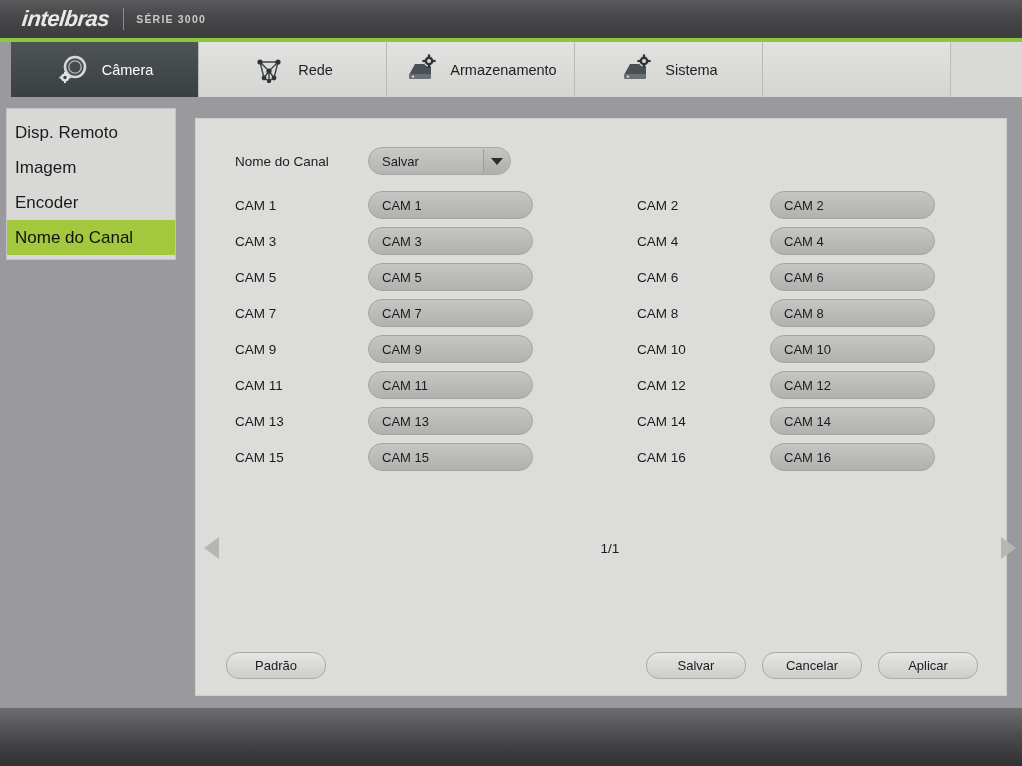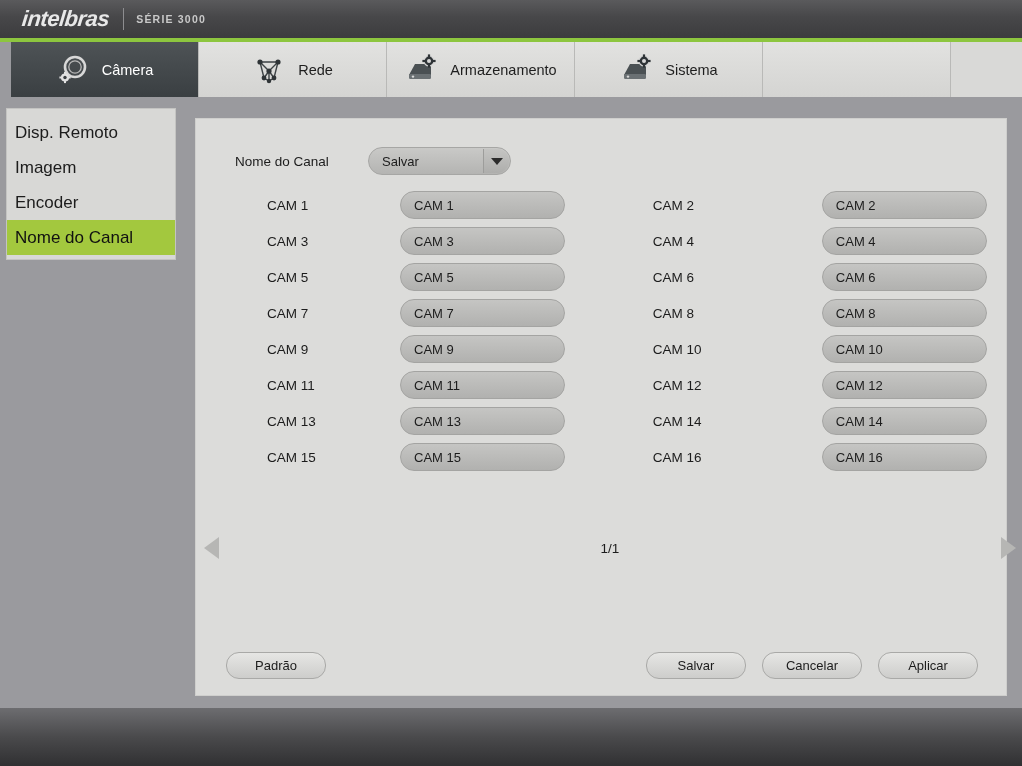--- a/index.html
+++ b/index.html
@@ -185,33 +185,32 @@
     width: 0; height: 0;
     border-left: 6px solid transparent;
     border-right: 6px solid transparent;
     border-top: 7px solid #2c2c2c;
   }
 
   
   .cam-grid {
     padding-left: 39px;
     padding-top: 6px;
-    margin-left: 32px;
   }
   .cam-row {
     display: flex;
     align-items: center;
     height: 36px;
   }
   .cam-cell {
     display: flex;
     align-items: center;
   }
   .cam-cell.left  { width: 402px; }
-  .cam-cell.right { width: 370px; gap: 36px; }
+  .cam-cell.right { width: 370px; }
 
   .cam-label {
     width: 133px;
     font-size: 13.5px;
     color: #1c1c1c;
   }
   .cam-input {
     width: 165px;
     height: 28px;
     border-radius: 14px;

